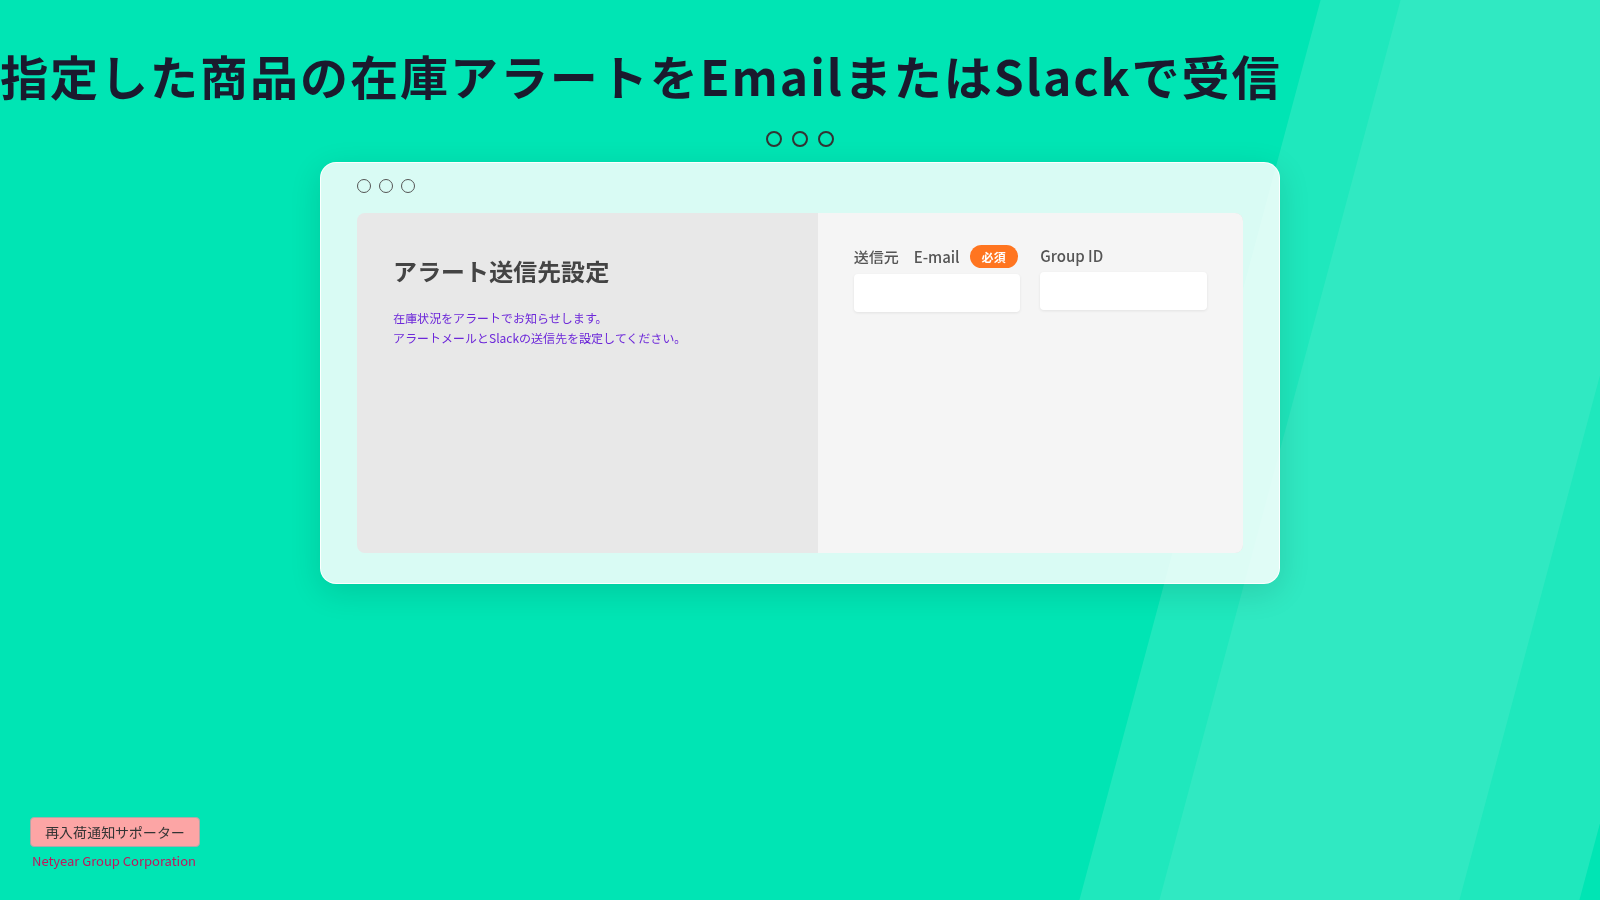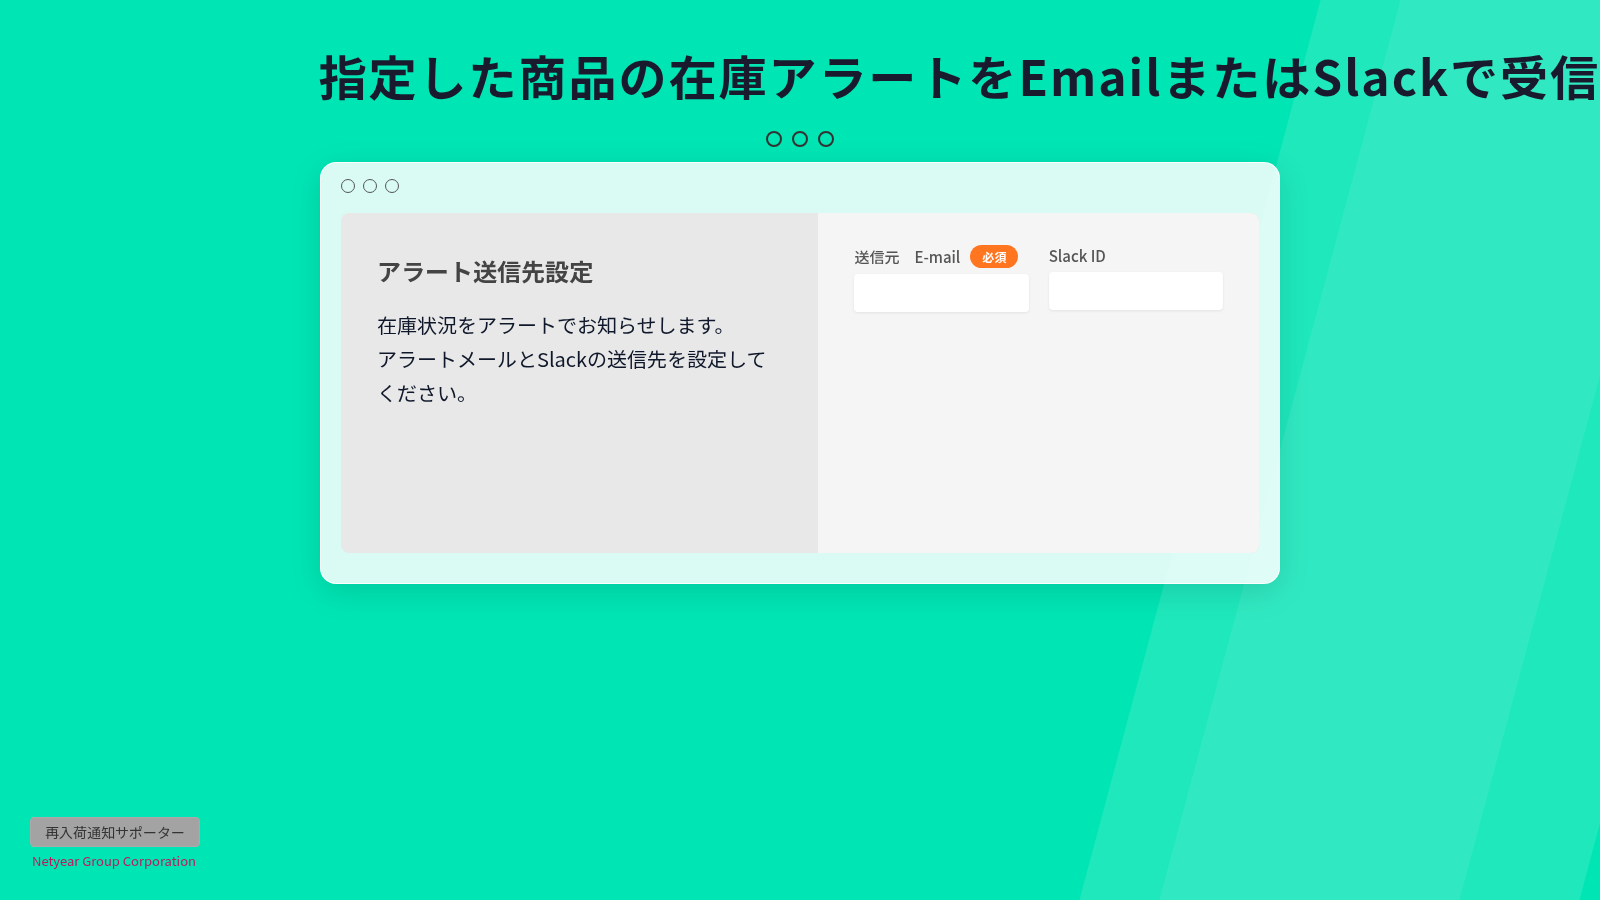--- a/index.html
+++ b/index.html
@@ -33,21 +33,21 @@
       top: 0;
       right: 100px;
       width: 300px;
       height: 900px;
       background: rgba(255,255,255,0.08);
       transform: skewX(-15deg) translateX(80px);
       pointer-events: none;
     }
 
     .page-title {
-      text-align: right;
+      text-align: left;
       margin-top: 40px;
       font-size: 48px;
       font-weight: 700;
       color: #1a1a2e;
       letter-spacing: 2px;
       position: relative;
       z-index: 10;
     }
 
     .outer-dots {
@@ -71,21 +71,21 @@
     }
 
     .browser-window {
       position: relative;
       z-index: 10;
       margin: 10px auto 0;
       width: 960px;
       background: rgba(255,255,255,0.85);
       border-radius: 16px;
       border: 1.5px solid rgba(255,255,255,0.9);
-      padding: 16px 20px 30px;
+      padding: 16px 36px 30px;
       box-shadow: 0 8px 32px rgba(0,0,0,0.12);
     }
 
     .browser-dots {
       display: flex;
       gap: 8px;
       margin-bottom: 20px;
     }
 
     .browser-dot {
@@ -114,22 +114,22 @@
     }
 
     .form-left-title {
       font-size: 24px;
       font-weight: 700;
       color: #444;
       margin-bottom: 10px;
     }
 
     .form-left-desc {
-      font-size: 20px;
-      color: #0f172a;
+      font-size: 12px;
+      color: #6d28d9;
       line-height: 1.7;
     }
 
     .form-right {
       flex: 1;
       background: #f5f5f5;
       border-radius: 0 8px 8px 0;
       padding: 32px 36px;
       display: flex;
       flex-direction: row;
@@ -179,21 +179,21 @@
       position: absolute;
       bottom: 30px;
       left: 30px;
       display: flex;
       flex-direction: column;
       gap: 4px;
       z-index: 20;
     }
 
     .brand-badge {
-      background: #a3a3a3;
+      background: #fca5a5;
       border: 1.5px solid #aaa;
       border-radius: 4px;
       padding: 4px 14px;
       font-size: 14px;
       color: #333;
       display: inline-block;
     }
 
     .brand-name {
       font-size: 13px;
@@ -240,21 +240,21 @@
       <div class="field-group">
         <div class="field-label-row">
           <span class="field-label">送信元　E-mail</span>
           <span class="required-badge">必須</span>
         </div>
         <input class="form-input" type="email" placeholder="" style="">
       </div>
 
       <div class="field-group">
         <div class="field-label-row">
-          <span class="field-label">Slack ID</span>
+          <span class="field-label">Group ID</span>
         </div>
         <input class="form-input" type="text" placeholder="" style="">
       </div>
     </div>
   </div>
 </div>
 
 <div class="bottom-bar">
   <span class="brand-badge">再入荷通知サポーター</span>
   <span class="brand-name">Netyear Group Corporation</span>

